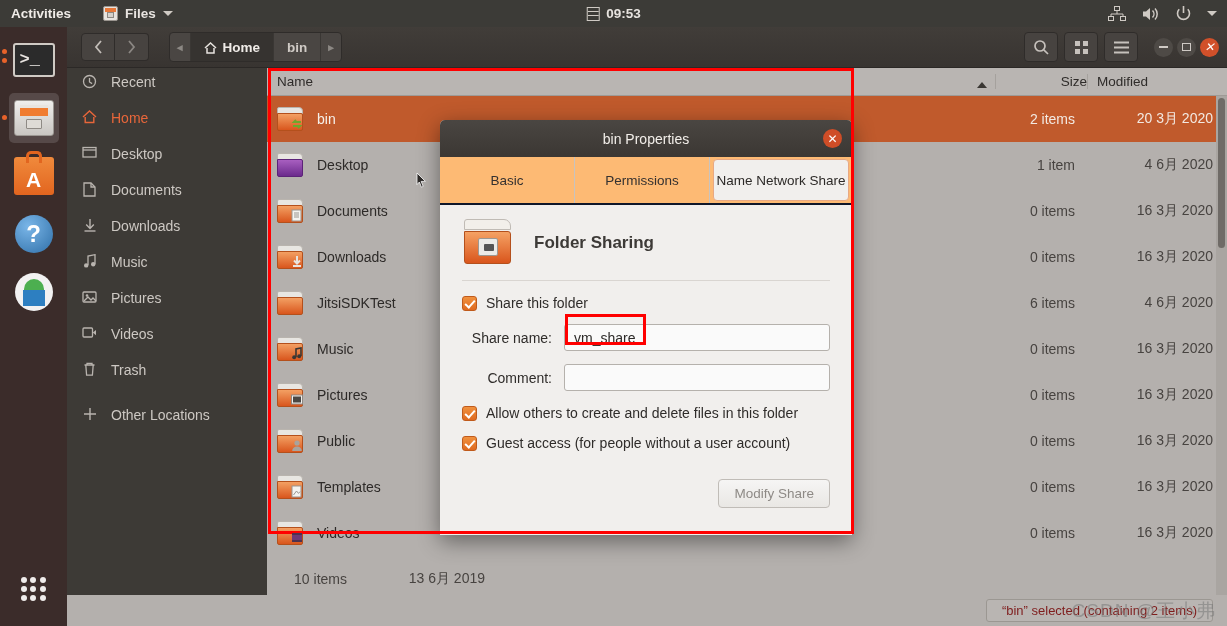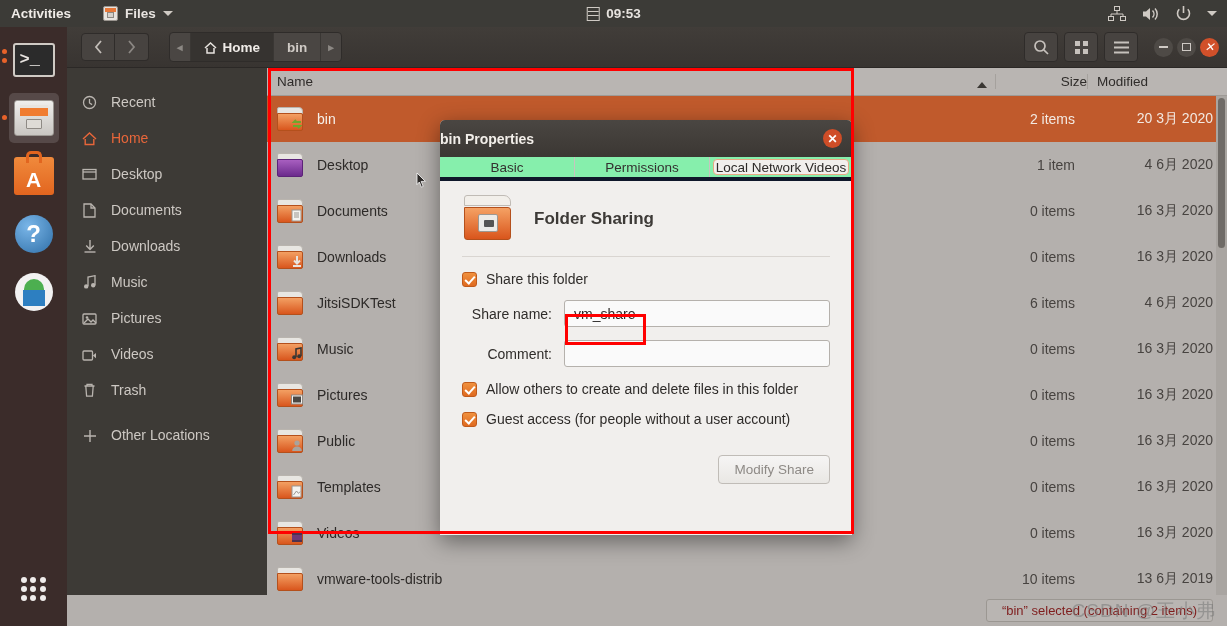--- a/index.html
+++ b/index.html
@@ -165,21 +165,21 @@
   .wbtn .sq { width:9px; height:8px; border:1.6px solid #cfcac5; }
   .wbtn .x { color:#fff; font-size:12px; line-height:12px; font-family:"Liberation Sans",sans-serif;}
 
   
   .body-row { display: flex; height: 558px; }
   .sidebar {
     width: 200px; background: #3d3a36; color: #cdc8c3; font-size: 14px;
     padding-top: 6px;
   }
   .side-item {
-    height: 36px; display:flex; align-items:flex-end; gap: 13px; padding-left: 14px;
+    height: 36px; display:flex; align-items:flex-start; gap: 13px; padding-left: 14px;
   }
   .side-item.sel { color: #e8663a; }
   .side-item .sico { width: 17px; display:flex; justify-content:center; color:#b9b4af; }
   .side-item.sel .sico { color:#e8663a; }
   .side-sep { height: 9px; }
 
   
   .filelist { flex: 1; background: #b4b0ad; position: relative; overflow: hidden; }
   .lheader {
     display: flex; height: 28px; align-items: center;
@@ -235,29 +235,29 @@
   }
 
   
   .dialog {
     position: absolute; left: 440px; top: 120px; width: 412px; height: 415px;
     background: #f1efed; box-shadow: 0 6px 22px rgba(0,0,0,0.45);
     border-radius: 5px 5px 0 0;
   }
   .dlg-title {
     height: 37px; background: linear-gradient(#4a4642,#3b3733);
-    border-radius: 5px 5px 0 0; display:flex; align-items:center; justify-content:flex-start;
-    color:#f2eee9; font-size: 14px; font-weight: bold; position: relative;
+    border-radius: 5px 5px 0 0; display:flex; align-items:center; justify-content:center;
+    color:#f2eee9; font-size: 14px; font-weight: normal; position: relative;
   }
   .dlg-close {
     position:absolute; right: 10px; top: 9px; width: 19px; height: 19px;
     border-radius:50%; background:#cf4d27; color:#fff; font-size: 12px;
     display:flex;align-items:center;justify-content:center;
   }
-  .dlg-tabs { display:flex; height: 24px; background:#86efac; border-bottom:4px solid #0f172a; }
+  .dlg-tabs { display:flex; height: 48px; background:#fdba74; border-bottom:2px solid #0f172a; }
   .dtab {
     flex: 1; display:flex; align-items:center; justify-content:center;
     font-size: 13.5px; color:#343130; border-right: 1px solid #c7c3bf;
   }
   .dtab:last-child { border-right: none; }
   .dtab.active {
     background: #f1efed; border: 1px solid #e8a882; border-radius: 4px;
     margin: 2px 3px; color:#2d2a28;
   }
   .dlg-body { padding: 14px 22px 0 22px; }
@@ -704,27 +704,20 @@
                   <path d="M2 3h10M2 10h10" stroke="#2e2b29" stroke-width="1.2"></path>
                 </svg>
             </span>
             <span>Videos</span>
           </div>
           <div class="fsize">0 items</div>
           <div class="fmod">16 3月 2020</div>
         </div>
 
         <div class="frow">
-          <div class="fname">
-            <span class="folder plain">
-                <i class="back"></i>
-                <i class="front"></i>
-              </span>
-            <span>vmware-tools-distrib</span>
-          </div>
           <div class="fsize">10 items</div>
           <div class="fmod">13 6月 2019</div>
         </div>
 
         <div class="frow">
           <div class="fname">
             <span class="folder plain">
                 <i class="back"></i>
                 <i class="front"></i>
               </span>
@@ -752,21 +745,21 @@
   </span>
 
   <div class="dialog">
     <div class="dlg-title">
       <span>bin Properties</span>
       <span class="dlg-close">✕</span>
     </div>
     <div class="dlg-tabs">
       <div class="dtab">Basic</div>
       <div class="dtab">Permissions</div>
-      <div class="dtab active">Local Network Videos</div>
+      <div class="dtab active">Name Network Share</div>
     </div>
     <div class="dlg-body">
       <div class="sharing-head">
         <span class="share-folder-ico">
           <i class="b"></i>
             <i class="f"></i>
             <i class="plug"></i>
         </span>
         <span class="sharing-title">Folder Sharing</span>
       </div>

